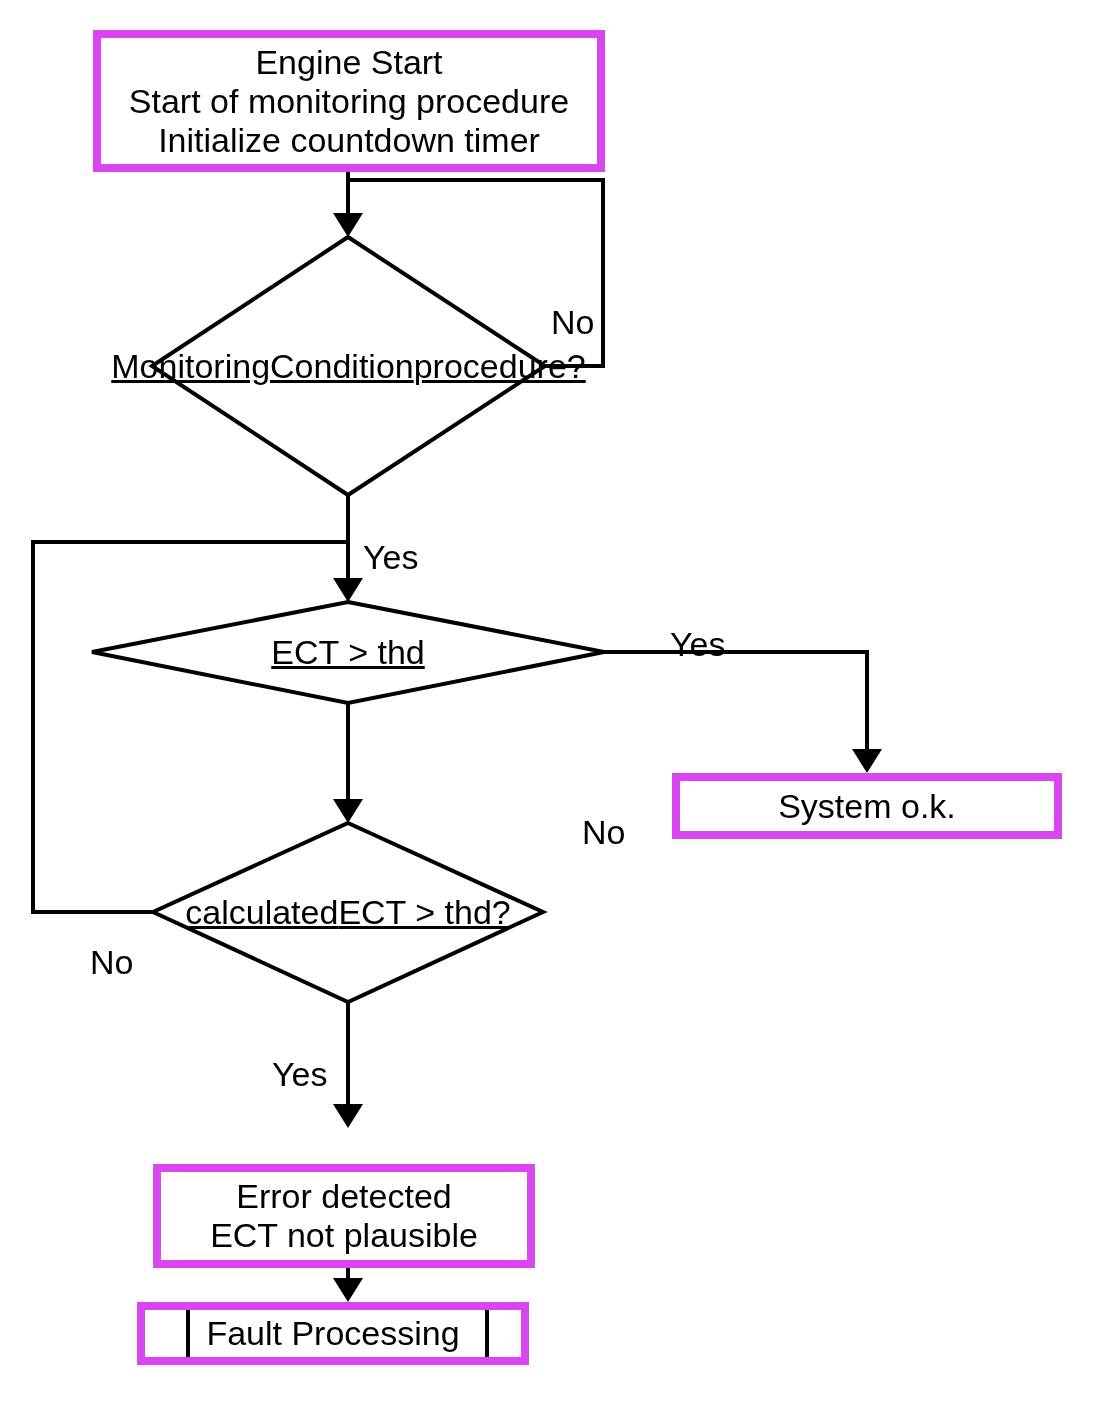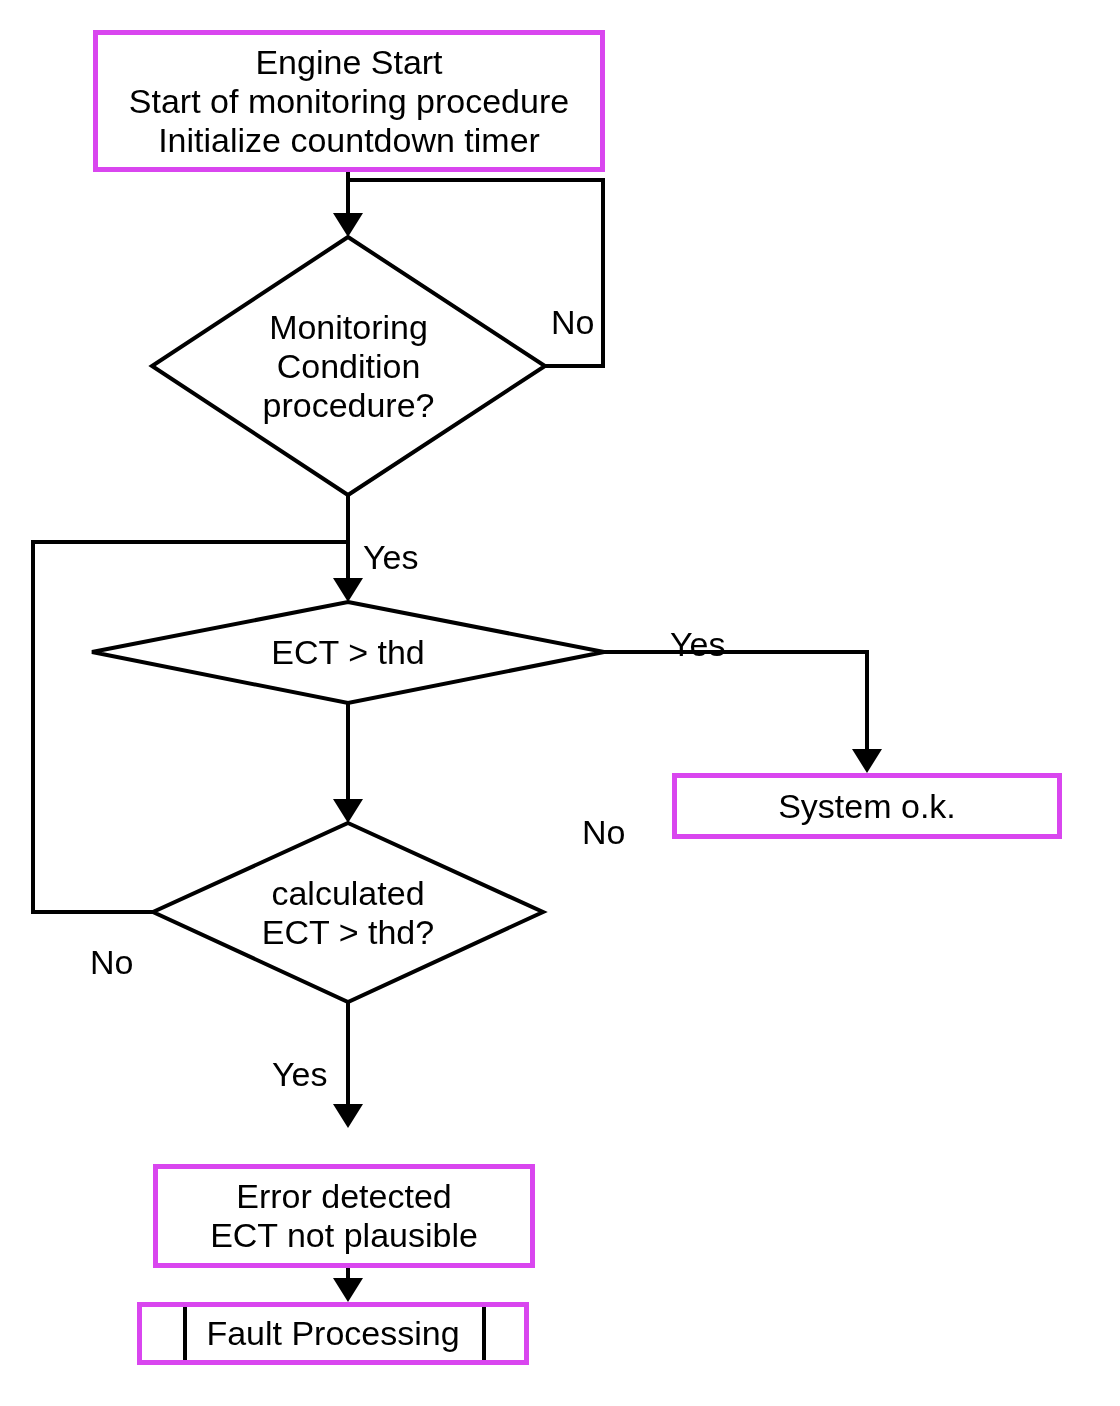--- a/index.html
+++ b/index.html
@@ -13,40 +13,40 @@
     overflow: hidden;
   }
   .layer {
     position: absolute;
     left: 0; top: 0;
     width: 1120px; height: 1406px;
   }
   .node {
     position: absolute;
     box-sizing: border-box;
-    border: 5px solid #d946ef;
+    border: 8px solid #d946ef;
     background: #ffffff;
     display: flex;
     flex-direction: column;
     align-items: center;
     justify-content: center;
     text-align: center;
     font-size: 34px;
     line-height: 39px;
   }
   .diamond-label {
     position: absolute;
     display: flex;
-    flex-direction: column;
     align-items: center;
     justify-content: center;
     text-align: center;
     font-size: 34px;
     line-height: 39px;
     pointer-events: none;
+    text-decoration: underline;
   }
   .edge-label {
     position: absolute;
     font-size: 34px;
     line-height: 34px;
     white-space: nowrap;
     margin-top: 24px;
   }
   .sidebar-bar {
     position: absolute;

